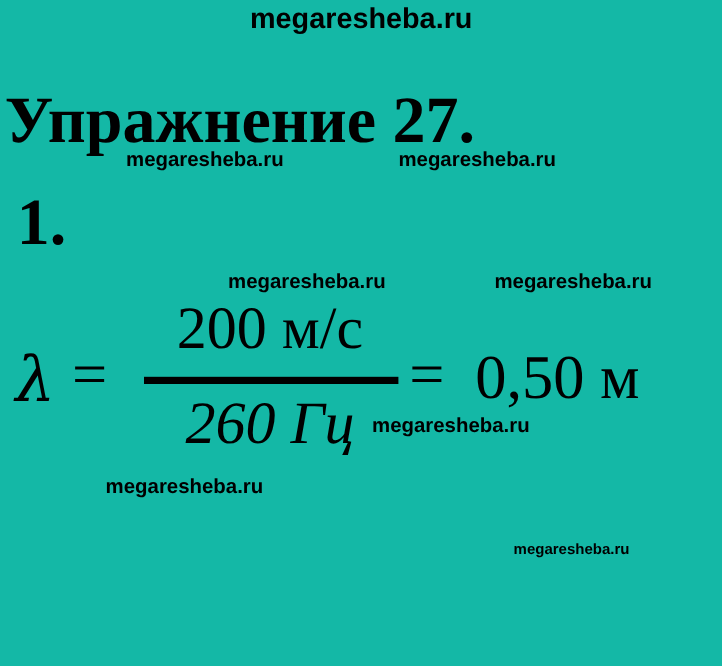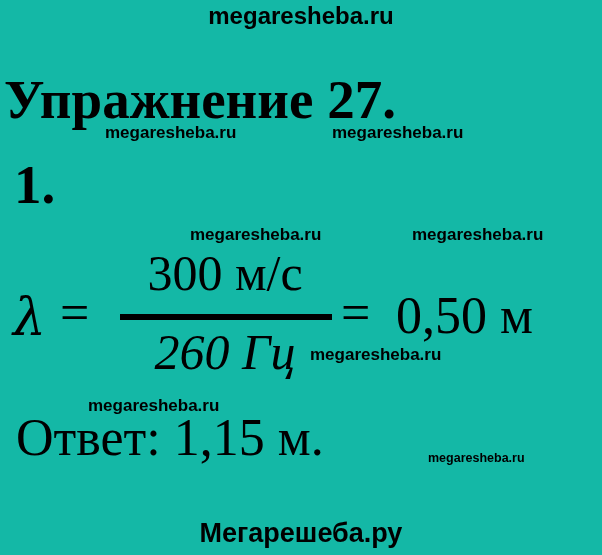--- a/index.html
+++ b/index.html
@@ -117,30 +117,28 @@
   <div class="abs wm" style="left:332px; top:124px;">megaresheba.ru</div>
 
   <div class="abs item-number">1.</div>
 
   <div class="abs wm" style="left:190px; top:226px;">megaresheba.ru</div>
   <div class="abs wm" style="left:412px; top:226px;">megaresheba.ru</div>
 
   <div>
     <div class="abs formula-text lambda">λ</div>
     <div class="abs formula-text eq-left">=</div>
-    <div class="abs formula-text numerator">300 м/с</div>
+    <div class="abs formula-text numerator">200 м/с</div>
     <div class="abs frac-bar"></div>
     <div class="abs formula-text denominator">260 Гц</div>
     <div class="abs formula-text eq-right">=</div>
     <div class="abs formula-text result-val">0,50 м</div>
   </div>
 
   <div class="abs wm" style="left:310px; top:346px;">megaresheba.ru</div>
 
   <div class="abs wm" style="left:88px; top:397px;">megaresheba.ru</div>
 
-  <div class="abs answer">Ответ: 1,15 м.</div>
 
   <div class="abs wm-small" style="left:428px; top:452px;">megaresheba.ru</div>
 
-  <div class="abs footer-brand">Мегарешеба.ру</div>
 
 </div>
 
 </body></html>

